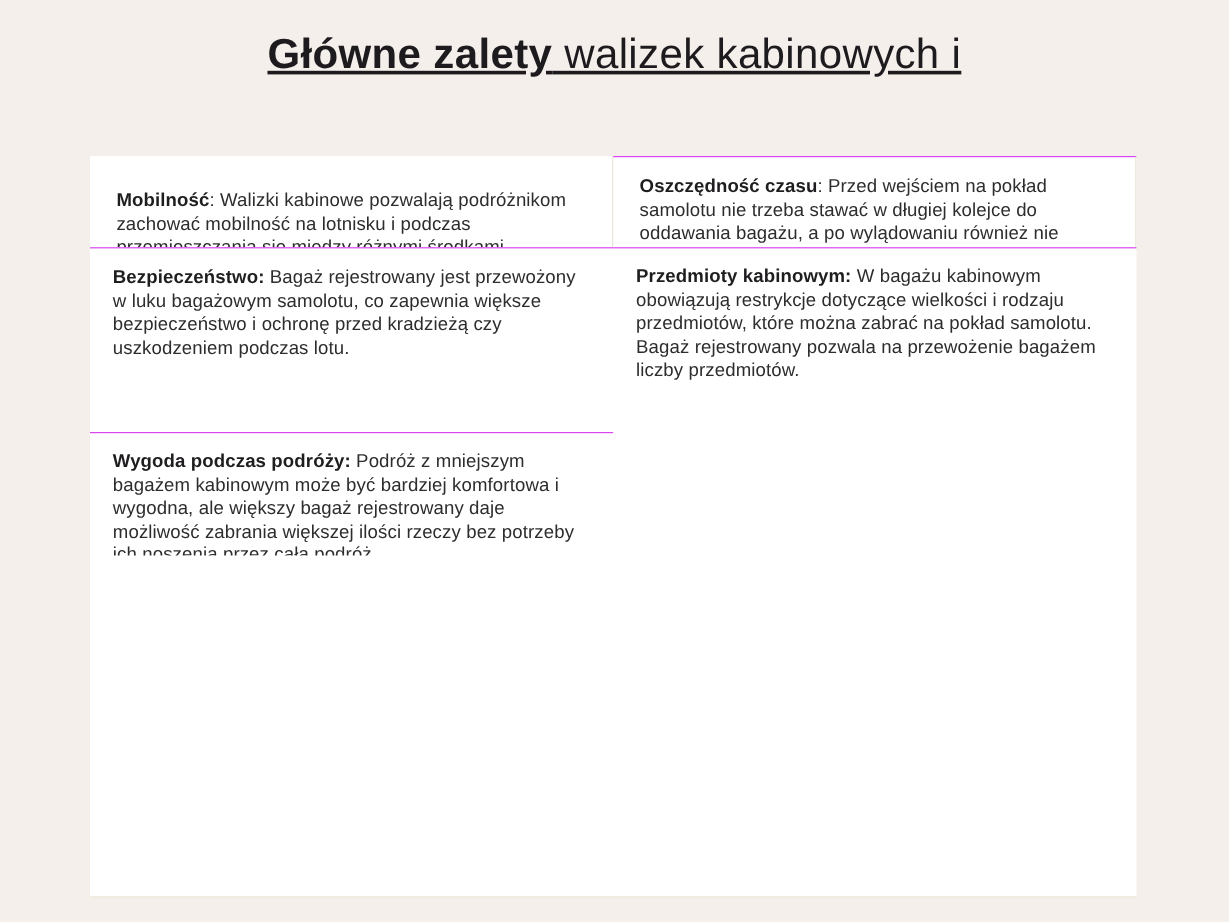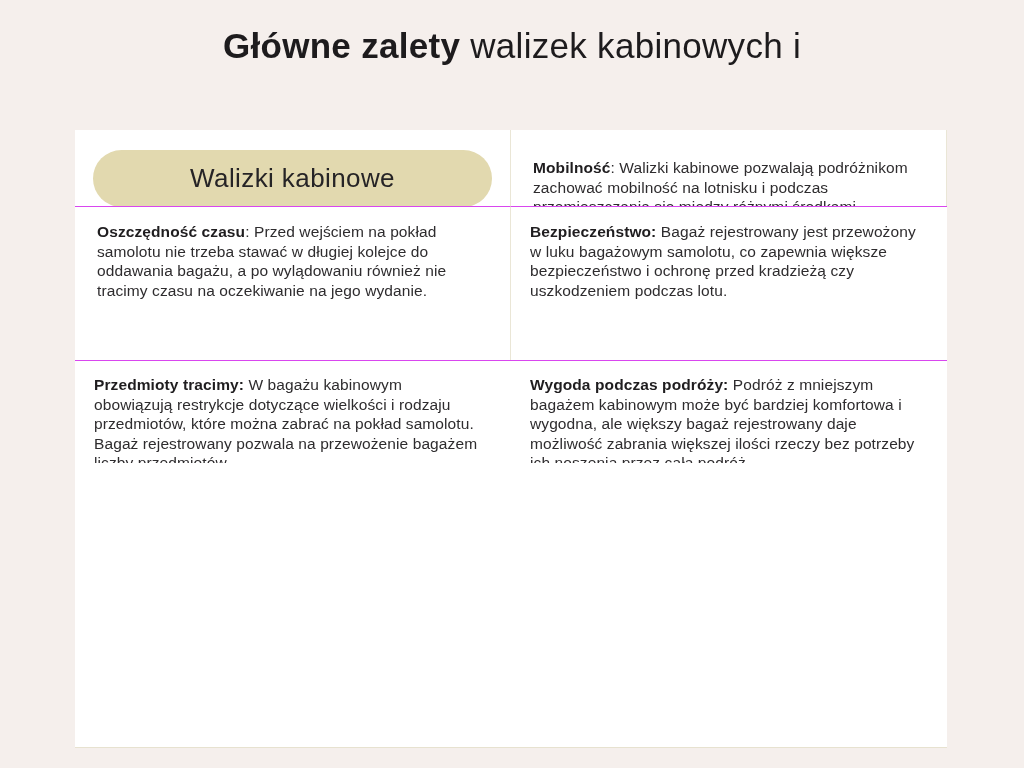--- a/index.html
+++ b/index.html
@@ -18,20 +18,21 @@
   }
   .title {
     margin: 0;
     padding-top: 22px;
     text-align: center;
     font-size: 35px;
     line-height: 48px;
     font-weight: 400;
     color: #1d1b1d;
     letter-spacing: 0.3px;
+    text-decoration: underline;
   }
   .title .title-bold {
     font-weight: 800;
   }
   .card {
     position: absolute;
     left: 75px;
     top: 130px;
     width: 872px;
     height: 618px;
@@ -89,39 +90,34 @@
 </style>
 </head>
 <body>
 
 <div class="page">
 
   <h1 class="title"><span class="title-bold">Główne zalety</span><span> walizek kabinowych i</span><br></h1>
 
   <div class="card">
 
-    <div class="cell head-cell left">
-      <div class="pill">
-        <span>Walizki kabinowe</span>
-      </div>
-    </div>
 
     <div class="cell left body-left row1">
       <p class="benefit"><strong class="lead">Mobilność</strong><span>: Walizki kabinowe pozwalają podróżnikom zachować mobilność na lotnisku i podczas przemieszczania się między różnymi środkami transportu. Dzięki temu, że bagaż kabinowy trzymamy przy sobie, unikamy konieczności oczekiwania na jego odbiór na taśmie bagażowej po przylocie.</span></p>
     </div>
 
     <div class="cell bt left body-left row2">
       <p class="benefit"><strong class="lead">Oszczędność czasu</strong><span>: Przed wejściem na pokład samolotu nie trzeba stawać w długiej kolejce do oddawania bagażu, a po wylądowaniu również nie tracimy czasu na oczekiwanie na jego wydanie.</span></p>
     </div>
     <div class="cell bt body-right row2">
       <p class="benefit"><strong class="lead">Bezpieczeństwo:</strong><span> Bagaż rejestrowany jest przewożony w luku bagażowym samolotu, co zapewnia większe bezpieczeństwo i ochronę przed kradzieżą czy uszkodzeniem podczas lotu.</span></p>
     </div>
 
     <div class="cell bt body-right row3">
-      <p class="benefit"><strong class="lead">Przedmioty tracimy:</strong><span> W bagażu kabinowym obowiązują restrykcje dotyczące wielkości i rodzaju przedmiotów, które można zabrać na pokład samolotu. Bagaż rejestrowany pozwala na przewożenie bagażem liczby przedmiotów.</span></p>
+      <p class="benefit"><strong class="lead">Przedmioty kabinowym:</strong><span> W bagażu kabinowym obowiązują restrykcje dotyczące wielkości i rodzaju przedmiotów, które można zabrać na pokład samolotu. Bagaż rejestrowany pozwala na przewożenie bagażem liczby przedmiotów.</span></p>
     </div>
 
     <div class="cell bt body-right row4">
       <p class="benefit"><strong class="lead">Wygoda podczas podróży:</strong><span> Podróż z mniejszym bagażem kabinowym może być bardziej komfortowa i wygodna, ale większy bagaż rejestrowany daje możliwość zabrania większej ilości rzeczy bez potrzeby ich noszenia przez całą podróż.</span></p>
     </div>
 
   </div>
 </div>
 
 </body></html>

